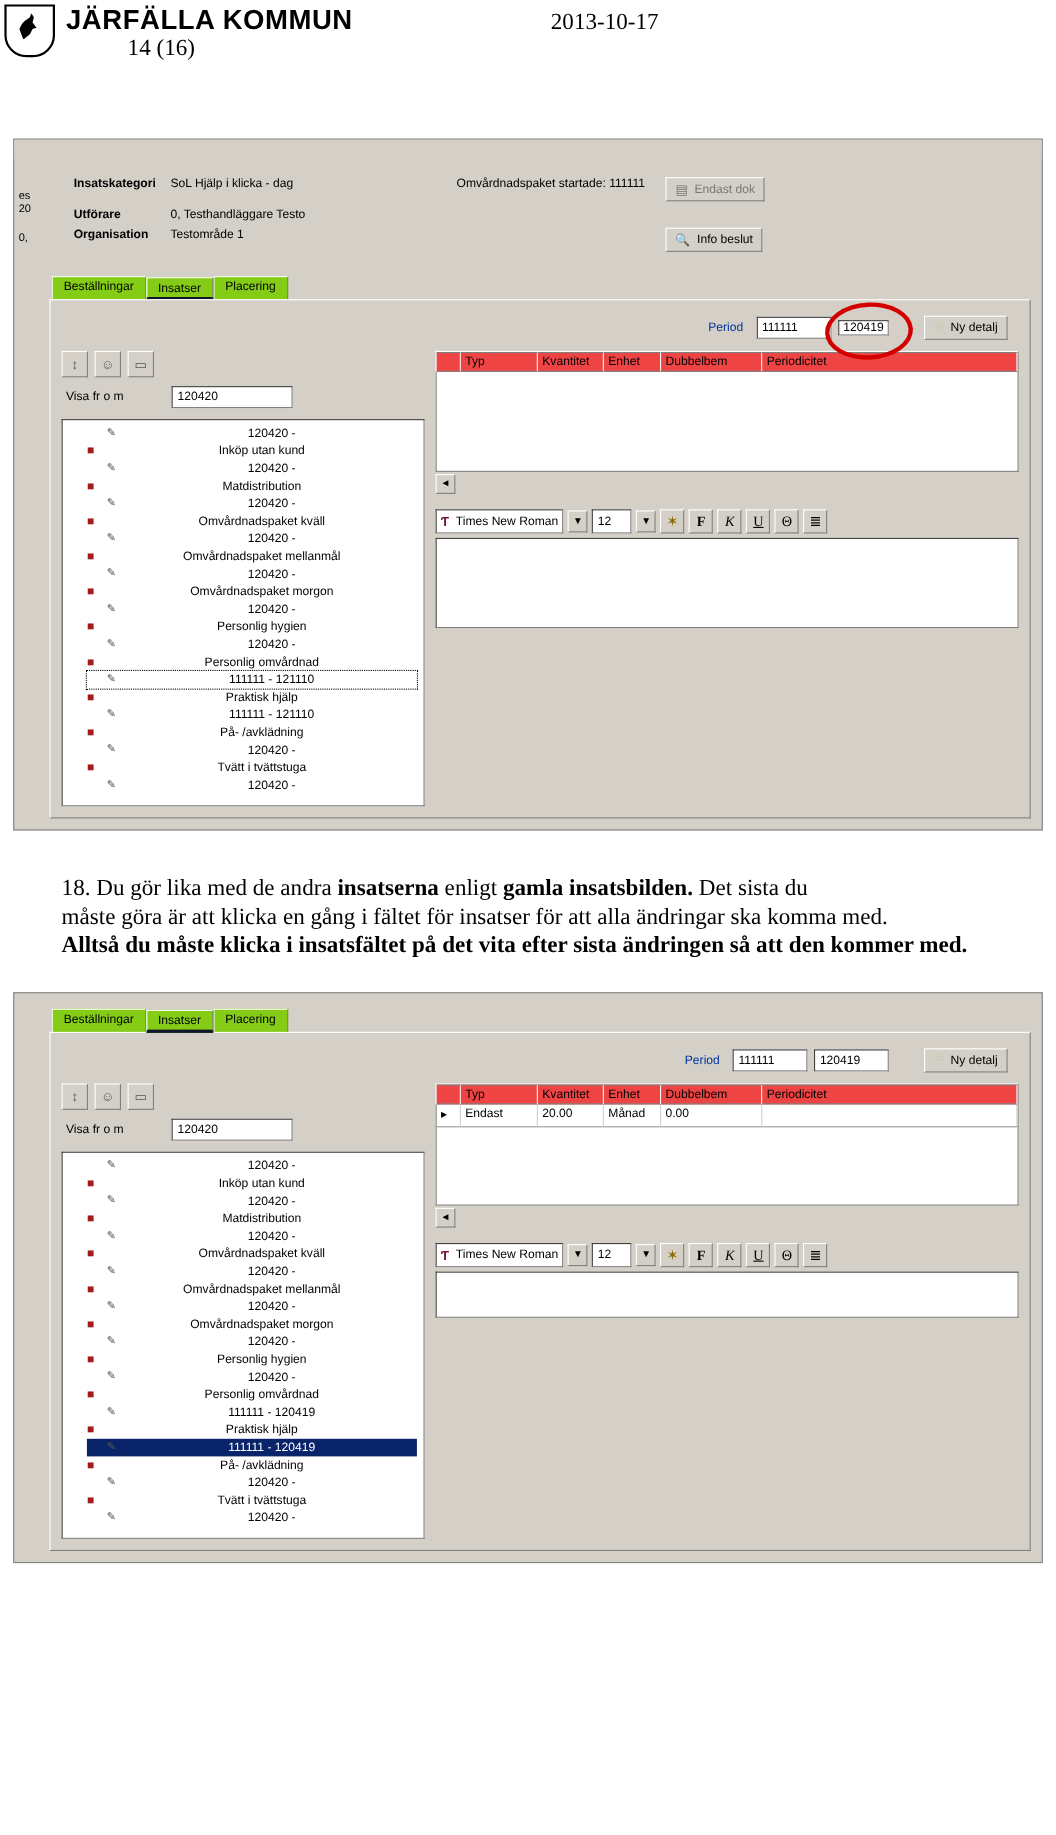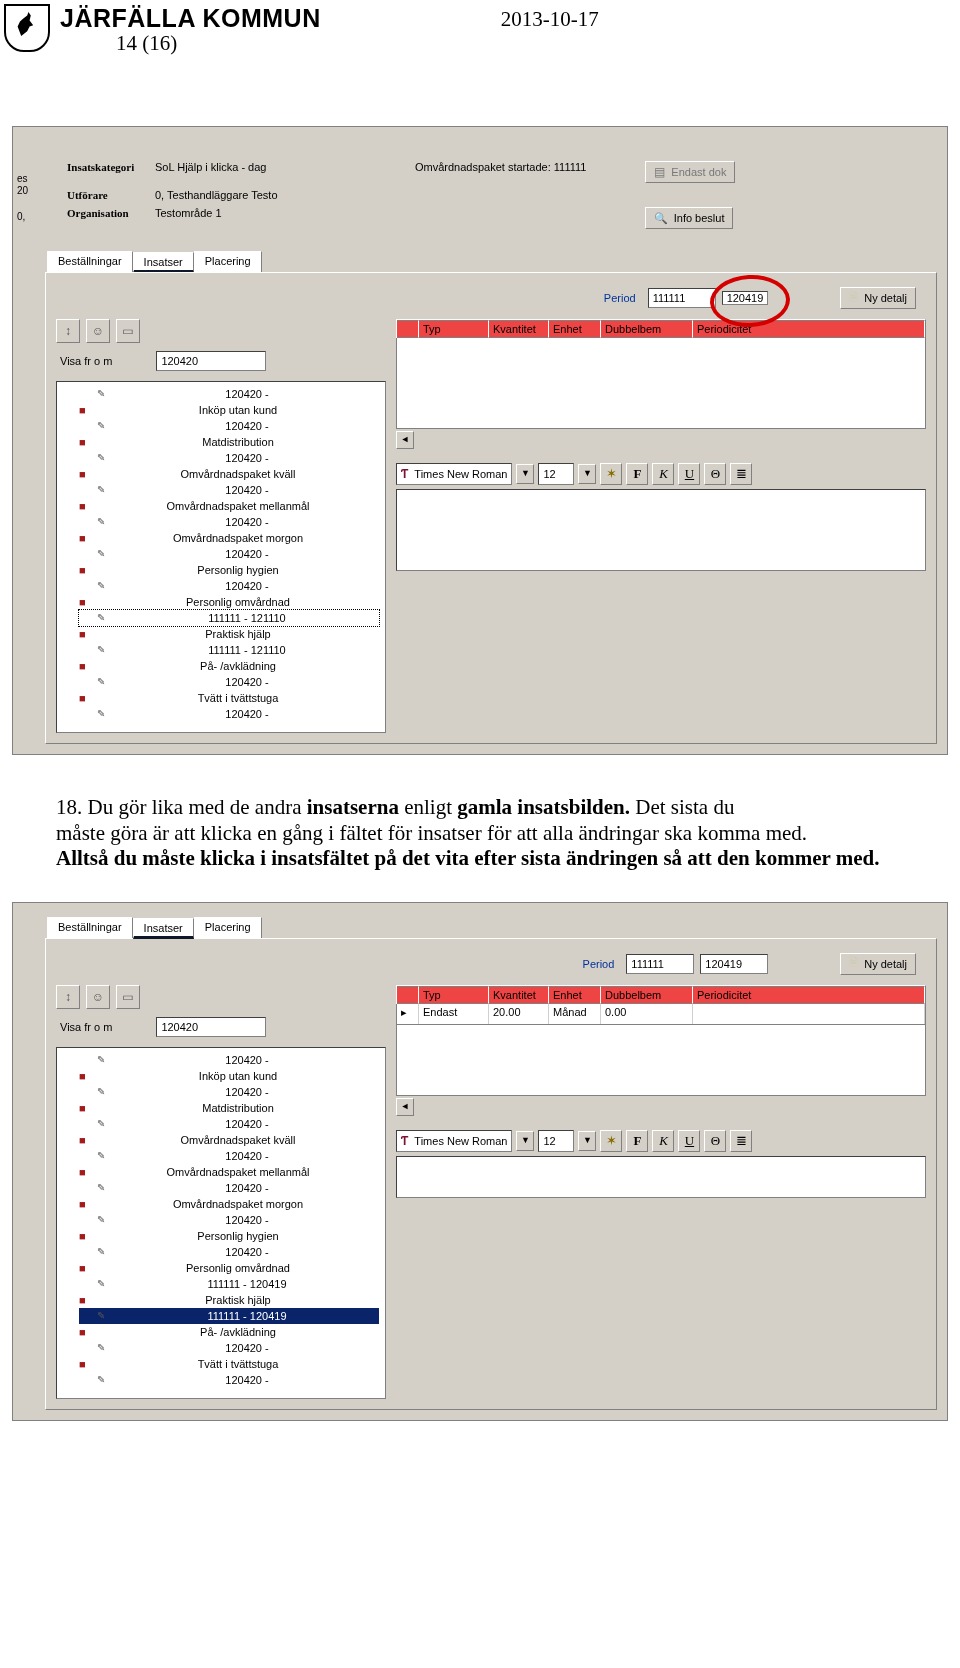--- a/index.html
+++ b/index.html
@@ -46,43 +46,42 @@
     position: relative;
     font-size: 11px;
   }
   .toolbar-stub { height: 18px; background:#d4d0c8; }
   .info-grid {
     display: grid;
     grid-template-columns: 88px 260px 190px auto;
     row-gap: 6px;
     padding: 16px 0 18px 54px;
   }
-  .info-lbl { font-weight: bold; color: #000; font-family: Liberation Serif, serif; }
+  .info-lbl { font-weight: bold; color: #000; }
   .btn-3d {
     display: inline-flex; align-items: center; gap: 6px;
     height: 20px; padding: 0 8px;
     background:#d4d0c8;
     border:1px solid #808080; border-top-color:#fff; border-left-color:#fff;
     font-size: 11px;
     color:#777;
-    margin-left:40px;
   }
   .btn-3d.enabled { color:#000; }
   .ico-doc::before   { content:"▤"; color:#7a7a7a; font-size:12px; }
   .ico-info::before  { content:"🔍"; font-size:11px; }
   .ico-new::before   { content:"🗎"; color:#cca; font-size:11px; }
   .ico-font::before  { content:"Ƭ"; color:#7a1332; font-weight:bold; font-size:12px; }
 
   
   .tabrow {
     display: flex; gap: -1px; padding: 0 0 0 34px; margin-top: 4px;
   }
   .tab {
     padding: 3px 10px 2px 10px;
-    background:#ffffff;
+    background:#84cc16;
     border:1px solid #808080; border-bottom:none;
     border-top-color:#fff; border-left-color:#fff;
     font-size:11px; cursor:default;
   }
   .tab.active { position:relative; top:1px; border-bottom:3px solid #0f172a; }
   .tabbody {
     margin: 0 10px 10px 32px;
     border:1px solid #808080; border-top-color:#fff; border-left-color:#fff;
     padding: 14px 10px 10px 10px;
     background:#d4d0c8;

